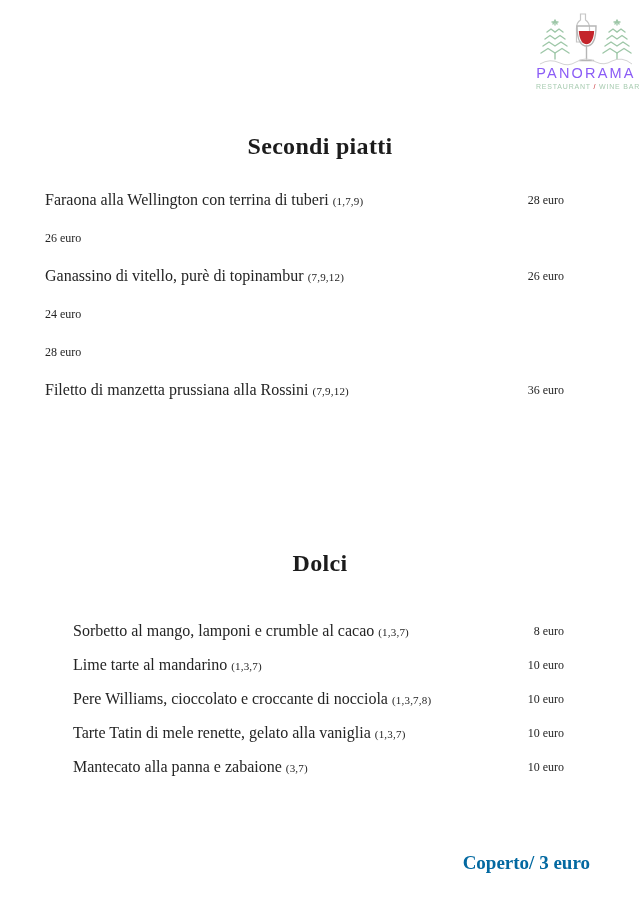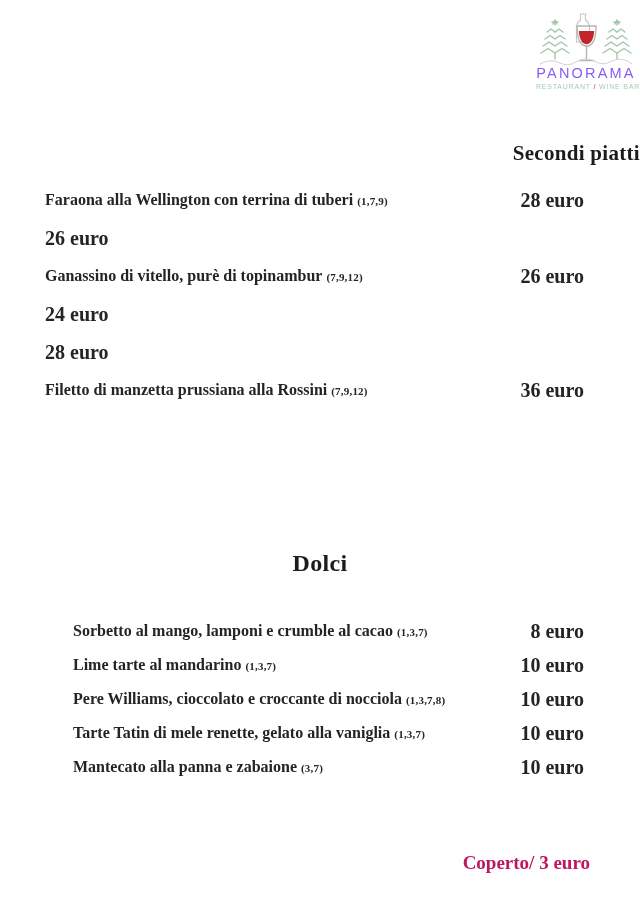--- a/index.html
+++ b/index.html
@@ -21,37 +21,37 @@
     font-family:"Liberation Sans","DejaVu Sans",sans-serif;
     font-size:7px; letter-spacing:0.8px; color:#a7cbb0; margin-top:2px; white-space:nowrap;
   }
   .tagline .sep { color:#c4252b; }
 
   
   .section-title {
     position:absolute; left:0; right:0; text-align:center;
     font-weight:bold; color:#1c1c1c; letter-spacing:0.3px;
   }
-  .secondi-title { top:141px; font-size:21px;text-align:right; }
+  .secondi-title { top:133px; font-size:24px; }
   .dolci-title   { top:550px; font-size:24px; }
 
-  .items { position:absolute; left:45px; right:56px;font-weight:bold; }
+  .items { position:absolute; left:45px; right:76px; }
   .secondi-items { top:181px; }
   .dolci-items   { top:614px;margin-left:28px; }
   .row { display:flex; justify-content:space-between; align-items:center; }
   .secondi-items .row { height:38px; }
   .dolci-items   .row { height:34px; }
   .dish  { font-size:16px; white-space:nowrap; }
   .allergens { font-size:11px; margin-left:4px; letter-spacing:0.2px; }
-  .price { font-size:20px; white-space:nowrap; }
+  .price { font-size:12px; white-space:nowrap; }
 
   
   .coperto {
     position:absolute; top:852px; right:50px;
-    font-size:19px; font-weight:bold; color:#be185d;margin-left:44px;
+    font-size:19px; font-weight:bold; color:#0369a1;margin-left:44px;
   }
 </style>
 </head>
 <body>
 
 <div class="page">
 
   <div class="logo">
     <svg width="96" height="54" viewBox="0 0 96 54">
 

